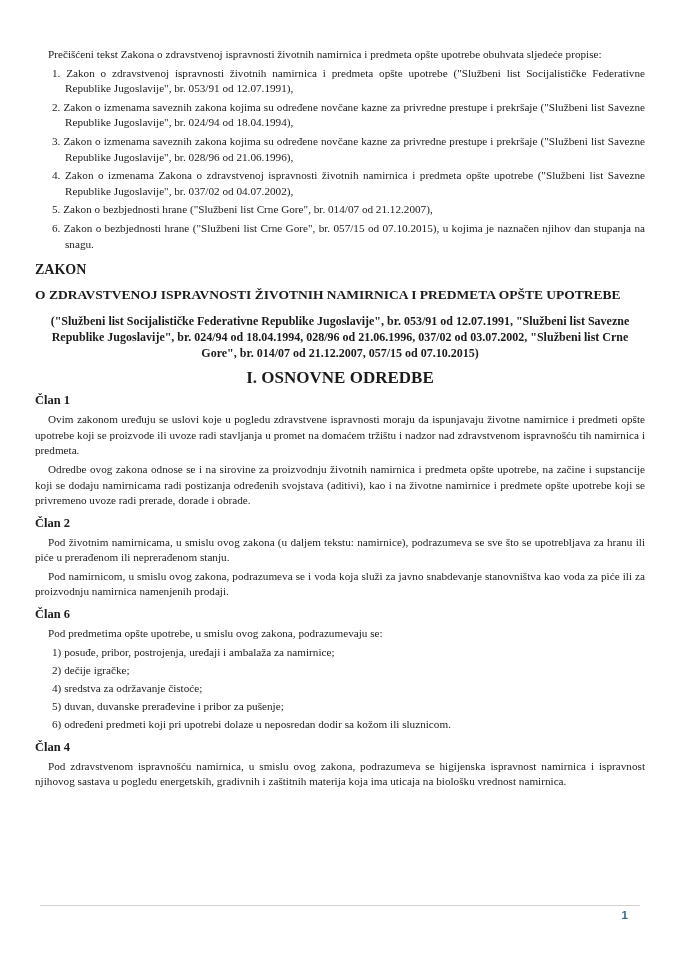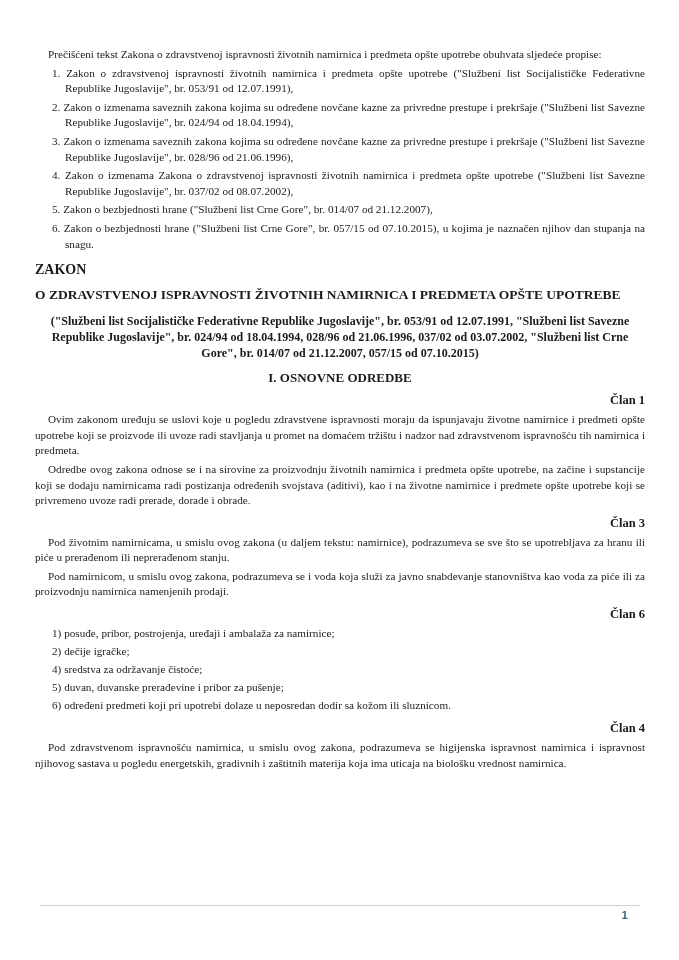--- a/index.html
+++ b/index.html
@@ -62,27 +62,27 @@
     text-align: center;
     font-weight: bold;
     font-size: 12px;
     line-height: 16px;
     margin: 0 0 9px 0;
     text-indent: 0;
   }
   .section-heading {
     text-align: center;
     font-weight: bold;
-    font-size: 13px;
+    font-size: 17px;
     line-height: 16.5px;
     margin: 8px 0 3px 0;
     text-indent: 0;
   }
   .article-heading {
-    text-align: right;
+    text-align: left;
     font-weight: bold;
     font-size: 12.5px;
     line-height: 16px;
     margin: 6px 0 4px 0;
     text-indent: 0;
   }
   .footer-rule {
     position: absolute;
     left: 40px; right: 39px; top: 905px;
     border-top: 1px solid #d2d2ce;
@@ -102,40 +102,41 @@
 
 <div class="page">
   <div class="content">
 
     <p class="lead">Prečišćeni tekst Zakona o zdravstvenoj ispravnosti životnih namirnica i predmeta opšte upotrebe obuhvata sljedeće propise:</p>
 
     <div class="doc-list">
       <p class="doc-list-item"><span>1.</span> <span>Zakon o zdravstvenoj ispravnosti životnih namirnica i predmeta opšte upotrebe ("Službeni list Socijalističke Federativne Republike Jugoslavije", br. 053/91 od 12.07.1991),</span></p>
       <p class="doc-list-item"><span>2.</span> <span>Zakon o izmenama saveznih zakona kojima su određene novčane kazne za privredne prestupe i prekršaje ("Službeni list Savezne Republike Jugoslavije", br. 024/94 od 18.04.1994),</span></p>
       <p class="doc-list-item"><span>3.</span> <span>Zakon o izmenama saveznih zakona kojima su određene novčane kazne za privredne prestupe i prekršaje ("Službeni list Savezne Republike Jugoslavije", br. 028/96 od 21.06.1996),</span></p>
-      <p class="doc-list-item"><span>4.</span> <span>Zakon o izmenama Zakona o zdravstvenoj ispravnosti životnih namirnica i predmeta opšte upotrebe ("Službeni list Savezne Republike Jugoslavije", br. 037/02 od 08.07.2002),</span></p>
+      <p class="doc-list-item"><span>4.</span> <span>Zakon o izmenama Zakona o zdravstvenoj ispravnosti životnih namirnica i predmeta opšte upotrebe ("Službeni list Savezne Republike Jugoslavije", br. 037/02 od 04.07.2002),</span></p>
       <p class="doc-list-item"><span>5.</span> <span>Zakon o bezbjednosti hrane ("Službeni list Crne Gore", br. 014/07 od 21.12.2007),</span></p>
       <p class="doc-list-item"><span>6.</span> <span>Zakon o bezbjednosti hrane ("Službeni list Crne Gore", br. 057/15 od 07.10.2015), u kojima je naznačen njihov dan stupanja na snagu.</span></p>
     </div>
 
     <p class="title-main">ZAKON</p>
     <p class="title-sub">O ZDRAVSTVENOJ ISPRAVNOSTI ŽIVOTNIH NAMIRNICA I PREDMETA OPŠTE UPOTREBE</p>
     <p class="gazette">("Službeni list Socijalističke Federativne Republike Jugoslavije", br. 053/91 od 12.07.1991, "Službeni list Savezne Republike Jugoslavije", br. 024/94 od 18.04.1994, 028/96 od 21.06.1996, 037/02 od 03.07.2002, "Službeni list Crne Gore", br. 014/07 od 21.12.2007, 057/15 od 07.10.2015)</p>
 
     <p class="section-heading">I. OSNOVNE ODREDBE</p>
 
     <p class="article-heading">Član 1</p>
     <p class="para">Ovim zakonom uređuju se uslovi koje u pogledu zdravstvene ispravnosti moraju da ispunjavaju životne namirnice i predmeti opšte upotrebe koji se proizvode ili uvoze radi stavljanja u promet na domaćem tržištu i nadzor nad zdravstvenom ispravnošću tih namirnica i predmeta.</p>
     <p class="para">Odredbe ovog zakona odnose se i na sirovine za proizvodnju životnih namirnica i predmeta opšte upotrebe, na začine i supstancije koji se dodaju namirnicama radi postizanja određenih svojstava (aditivi), kao i na životne namirnice i predmete opšte upotrebe koji se privremeno uvoze radi prerade, dorade i obrade.</p>
 
-    <p class="article-heading">Član 3</p>
+    <p class="article-heading">Član 2</p>
     <p class="para">Pod životnim namirnicama, u smislu ovog zakona (u daljem tekstu: namirnice), podrazumeva se sve što se upotrebljava za hranu ili piće u prerađenom ili neprerađenom stanju.</p>
     <p class="para">Pod namirnicom, u smislu ovog zakona, podrazumeva se i voda koja služi za javno snabdevanje stanovništva kao voda za piće ili za proizvodnju namirnica namenjenih prodaji.</p>
 
     <p class="article-heading">Član 6</p>
+    <p class="para">Pod predmetima opšte upotrebe, u smislu ovog zakona, podrazumevaju se:</p>
     <div class="doc-list">
       <p class="sub-list-item"><span>1)</span> <span>posuđe, pribor, postrojenja, uređaji i ambalaža za namirnice;</span></p>
       <p class="sub-list-item"><span>2)</span> <span>dečije igračke;</span></p>
       <p class="sub-list-item"><span>4)</span> <span>sredstva za održavanje čistoće;</span></p>
       <p class="sub-list-item"><span>5)</span> <span>duvan, duvanske prerađevine i pribor za pušenje;</span></p>
       <p class="sub-list-item"><span>6)</span> <span>određeni predmeti koji pri upotrebi dolaze u neposredan dodir sa kožom ili sluznicom.</span></p>
     </div>
 
 
     <p class="article-heading">Član 4</p>

